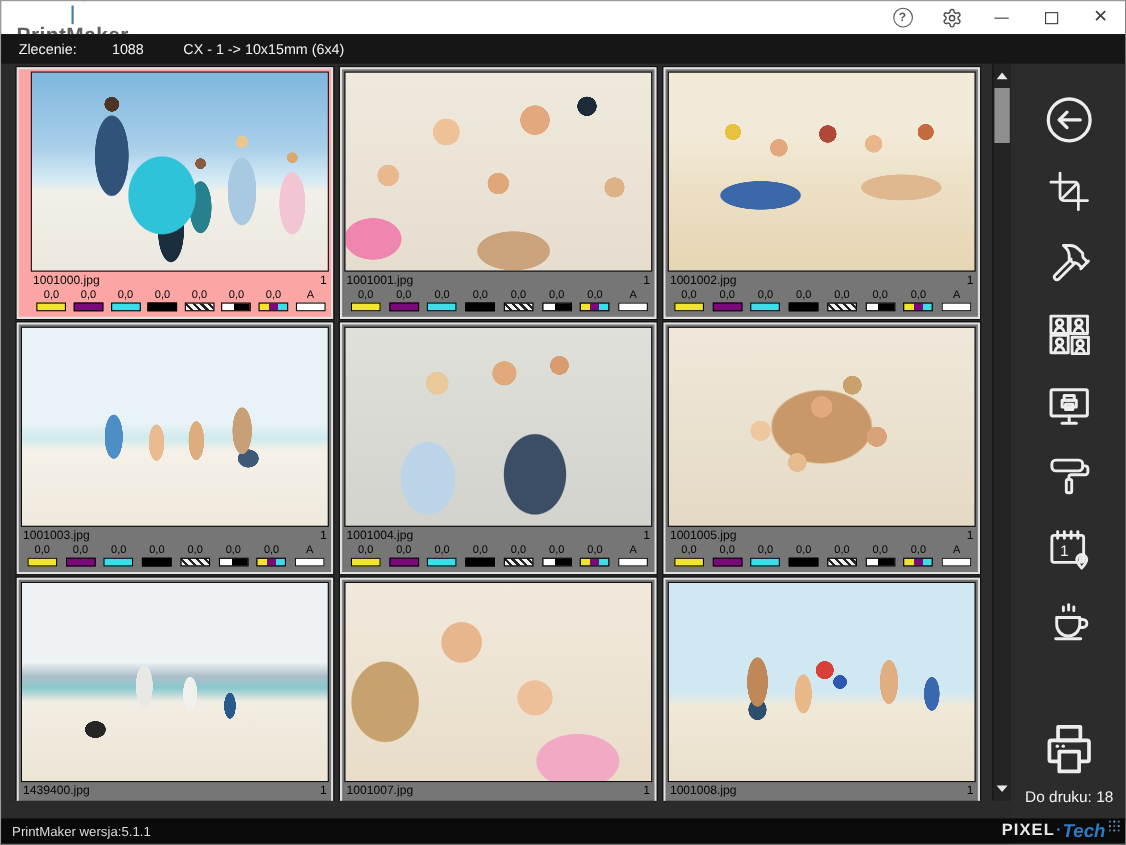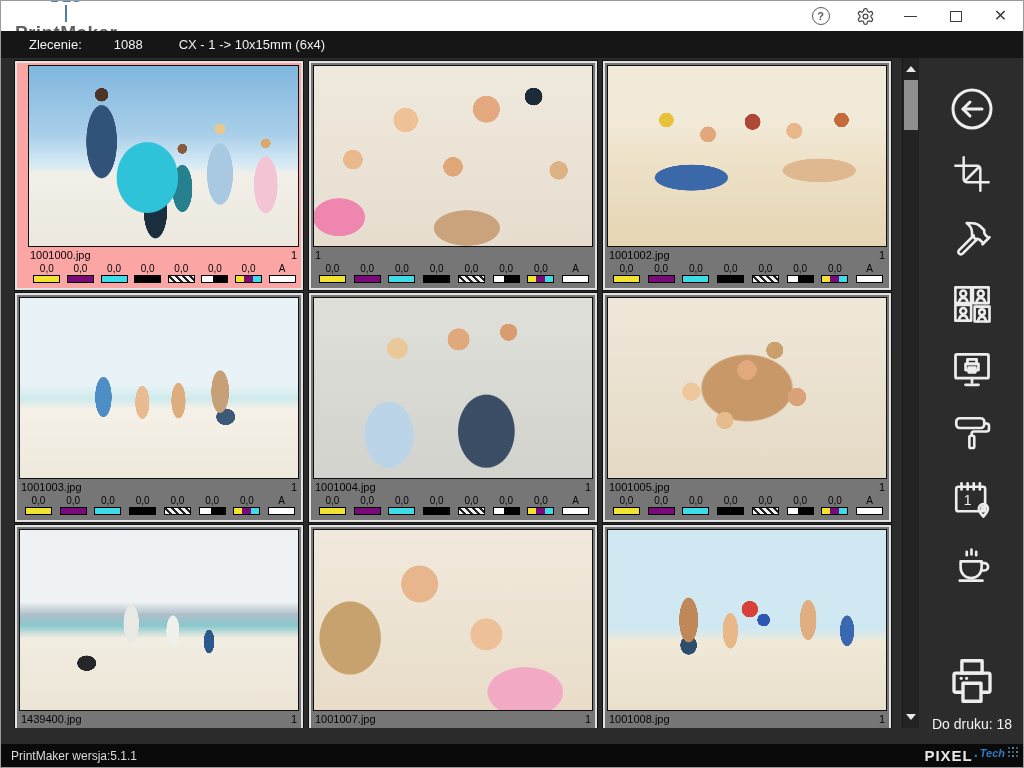--- a/index.html
+++ b/index.html
@@ -19,21 +19,21 @@
   .win-controls{margin-left:auto;display:flex;align-items:center;height:100%;}
   .win-btn{width:45px;height:100%;display:flex;align-items:center;justify-content:center;
     color:#4a4a4a;cursor:default;}
   .help-circle{width:18px;height:18px;border:1.4px solid #5a5a5a;border-radius:50%;
     display:flex;align-items:center;justify-content:center;font-size:11px;font-weight:bold;color:#5a5a5a;}
   .max-box{width:12px;height:11px;border:1.6px solid #3c3c3c;}
   .min-line{width:13px;height:0;border-top:1.8px solid #3c3c3c;}
   .close-x{font-size:16px;color:#3c3c3c;line-height:1;}
   
   .jobbar{position:absolute;top:30px;left:0;right:0;height:27px;background:#161616;
-    color:#f2f2f2;font-size:13px;display:flex;align-items:center;padding-left:28px;}
+    color:#f2f2f2;font-size:13px;display:flex;align-items:center;padding-left:16px;}
   .jobbar .jb-label{margin-right:32px;}
   .jobbar .jb-num{margin-right:36px;}
   
   .content{position:absolute;top:57px;left:0;right:0;bottom:23px;}
   .grid-viewport{position:absolute;left:0;top:0;width:901px;height:670px;overflow:hidden;background:#2b2b2b;}
   .grid{padding:3px 0 0 14px;display:grid;grid-template-columns:repeat(3,288px);
     grid-auto-rows:229px;column-gap:6px;row-gap:3px;}
   .cell{border:2px solid #e2e2e2;outline:1px solid #111;background:#767676;padding:2px 2px 2px 2px;}
   .cell.selected{background:#fca5a5;padding-left:11px;}
   .photo{height:182px;border:1px solid #101010;background-color:#dcd8cc;}
@@ -144,21 +144,21 @@
   .queue svg{stroke:#ededed;fill:none;stroke-width:1.5;stroke-linecap:round;stroke-linejoin:round;}
   .queue-label{margin-top:8px;color:#f2f2f2;font-size:14px;}
   
   .pathbar{position:absolute;left:0;bottom:0;width:918px;height:18px;background:#303030;
     color:#eaeaea;font-size:11px;line-height:18px;padding-left:18px;white-space:nowrap;}
   .footer{position:absolute;left:0;bottom:0;right:0;height:23px;background:#0a0a0a;
     display:flex;align-items:center;color:#dcdcdc;font-size:12px;padding:0 4px 0 10px;}
   .logo{margin-left:auto;display:flex;align-items:flex-start;}
   .logo-pixel{color:#e8e8e8;font-weight:bold;font-size:15px;letter-spacing:1px;}
   .logo-dash{color:#2e7bc4;font-weight:bold;font-size:15px;margin:0 1px;}
-  .logo-tech{color:#2e7bc4;font-weight:bold;font-style:italic;font-size:11px;}
+  .logo-tech{color:#2e7bc4;font-weight:bold;font-style:italic;font-size:17px;}
   .logo-dots{display:grid;grid-template-columns:repeat(3,3px);grid-auto-rows:3px;gap:1px;margin-left:3px;}
   .logo-dots i{width:2px;height:2px;background:#2e7bc4;border-radius:50%;}
   .logo-dots i.g{background:#9a9a9a;}
 </style>
 </head>
 <body>
 
 <div class="window">
 
   <div class="titlebar">
@@ -238,20 +238,21 @@
                 <i class="bar b-ymc"></i>
               </span>
               <span class="ch-b">
                 <i class="bar b-auto"></i>
               </span>
             </div>
   </div>
           <div class="cell">
     <div class="photo p1"></div>
     <div class="caption">
+      <span class="fname">1001001.jpg</span>
       <span class="count">1</span>
     </div>
     <div class="values">
               <span class="ch-v">0,0</span>
               <span class="ch-v">0,0</span>
               <span class="ch-v">0,0</span>
               <span class="ch-v">0,0</span>
               <span class="ch-v">0,0</span>
               <span class="ch-v">0,0</span>
               <span class="ch-v">0,0</span>

